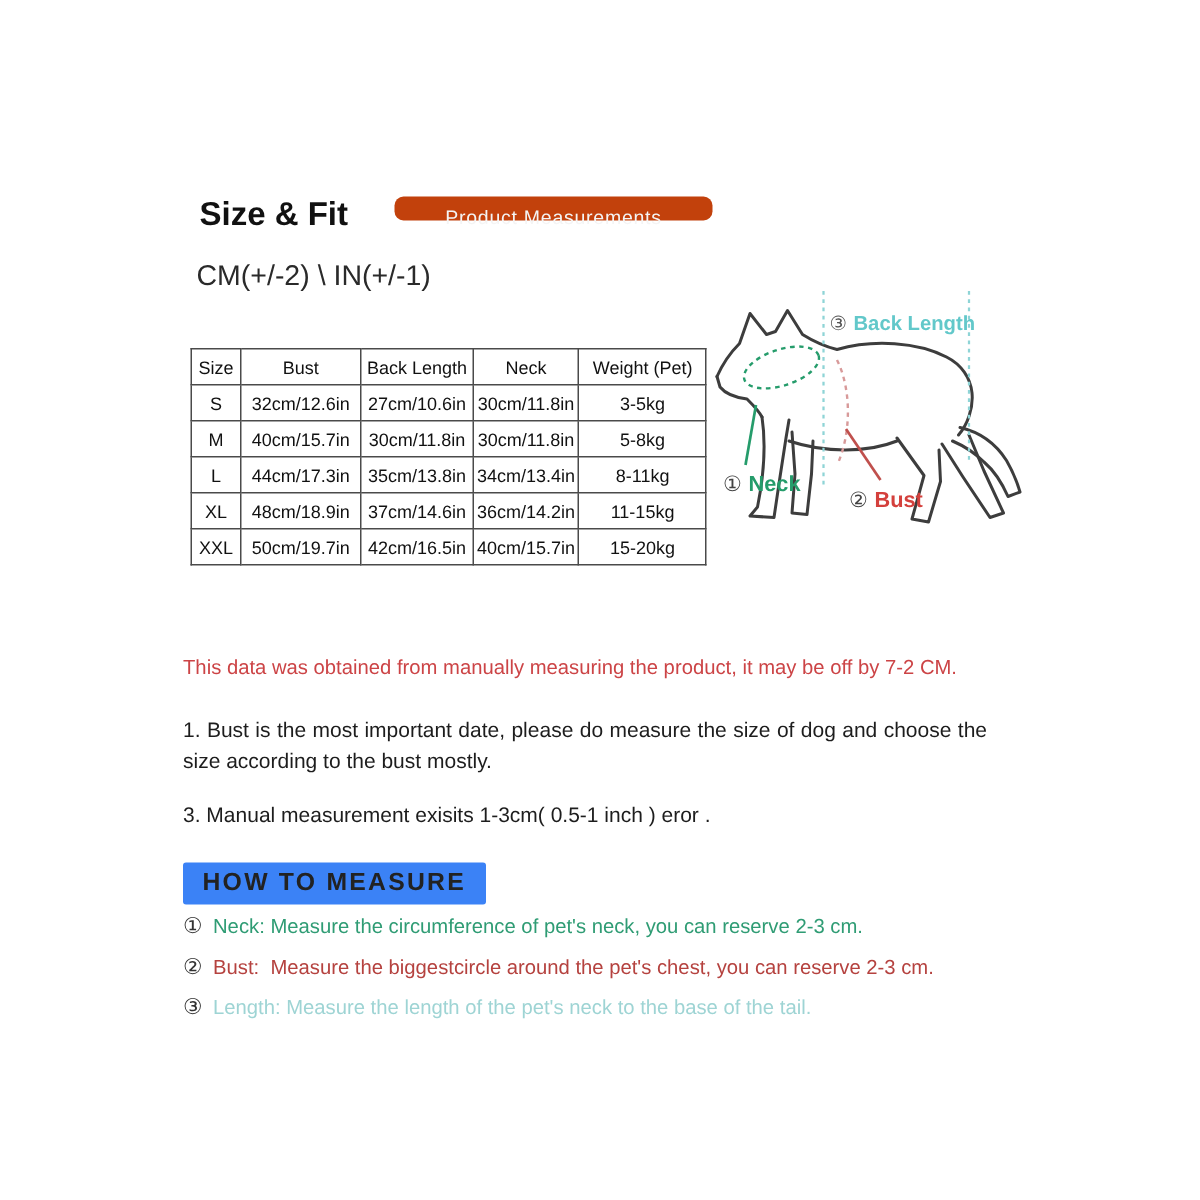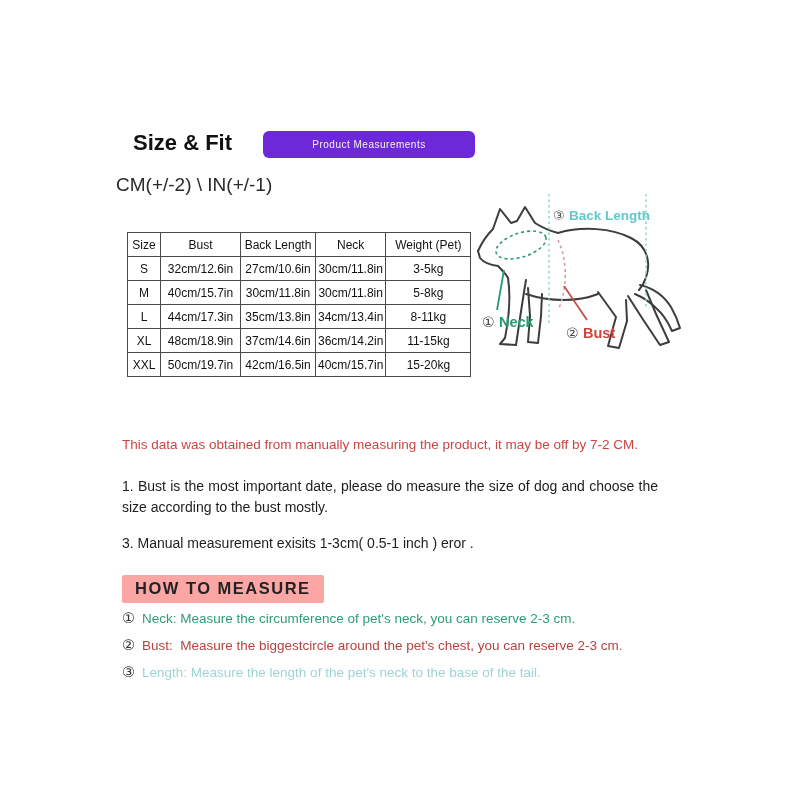--- a/index.html
+++ b/index.html
@@ -4,25 +4,25 @@
 <style>
   * { box-sizing: border-box; margin: 0; padding: 0; }
   html, body { width: 800px; height: 800px; background: #ffffff; }
   body { font-family: "Liberation Sans", sans-serif; color: #1a1a1a; position: relative; overflow: hidden; }
 
   .abs { position: absolute; }
 
   
   .page-title { left: 133px; top: 130px; font-size: 22px; font-weight: bold; color: #111; }
   .badge-pill {
-    left: 263px; top: 131px; width: 212px; height: 27px;
-    background: #6d28d9; color: #f4f4f4; border-radius: 6px;
-    font-size: 10px; line-height: 27px; text-align: center; letter-spacing: .5px;
+    left: 263px; top: 131px; width: 212px; height: 16px;
+    background: #c2410c; color: #f4f4f4; border-radius: 6px;
+    font-size: 13px; line-height: 27px; text-align: center; letter-spacing: .5px;
   }
-  .units-line { left: 116px; top: 174px; font-size: 19px; color: #2a2a2a; }
+  .units-line { left: 131px; top: 174px; font-size: 19px; color: #2a2a2a; }
 
   
   .size-table-wrap { left: 127px; top: 232px; }
   table.size-table { border-collapse: collapse; table-layout: fixed; }
   table.size-table th, table.size-table td {
     border: 1px solid #4a4a4a; text-align: center; vertical-align: middle;
     font-size: 12px; height: 24px; padding: 0 2px; color: #111; font-weight: normal;
     white-space: nowrap; overflow: hidden;
   }
   table.size-table th { font-weight: normal; }
@@ -35,21 +35,21 @@
   .svg-lbl { font-family: "Liberation Sans", sans-serif; font-weight: bold; }
   .svg-num { font-family: "DejaVu Sans", sans-serif; font-weight: normal; }
 
   
   .warning-text { left: 122px; top: 437px; width: 538px; font-size: 13.5px; color: #cc4446; }
   .notes-block { left: 122px; top: 460px; width: 536px; }
   .notes-block p { font-size: 14px; line-height: 20.5px; margin: 16px 0 3px 0; text-align: justify; color: #1d1d1d; }
 
   
   .howto-heading {
-    left: 122px; top: 575px; display: inline-block; background: #fca5a5;
+    left: 122px; top: 575px; display: inline-block; background: #3b82f6;
     padding: 4px 13px 5px 13px; font-size: 16.5px; font-weight: bold;
     letter-spacing: 1.5px; color: #222; border-radius: 2px;
   }
   .measure-list { left: 122px; top: 610px; width: 560px; }
   .measure-item { display: flex; align-items: baseline; height: 27px; }
   .measure-num { font-family: "DejaVu Sans", sans-serif; font-size: 14.5px; color: #333; margin-right: 7px; }
   .measure-text { font-size: 13.5px; white-space: pre-wrap; }
 </style>
 </head>
 <body>

